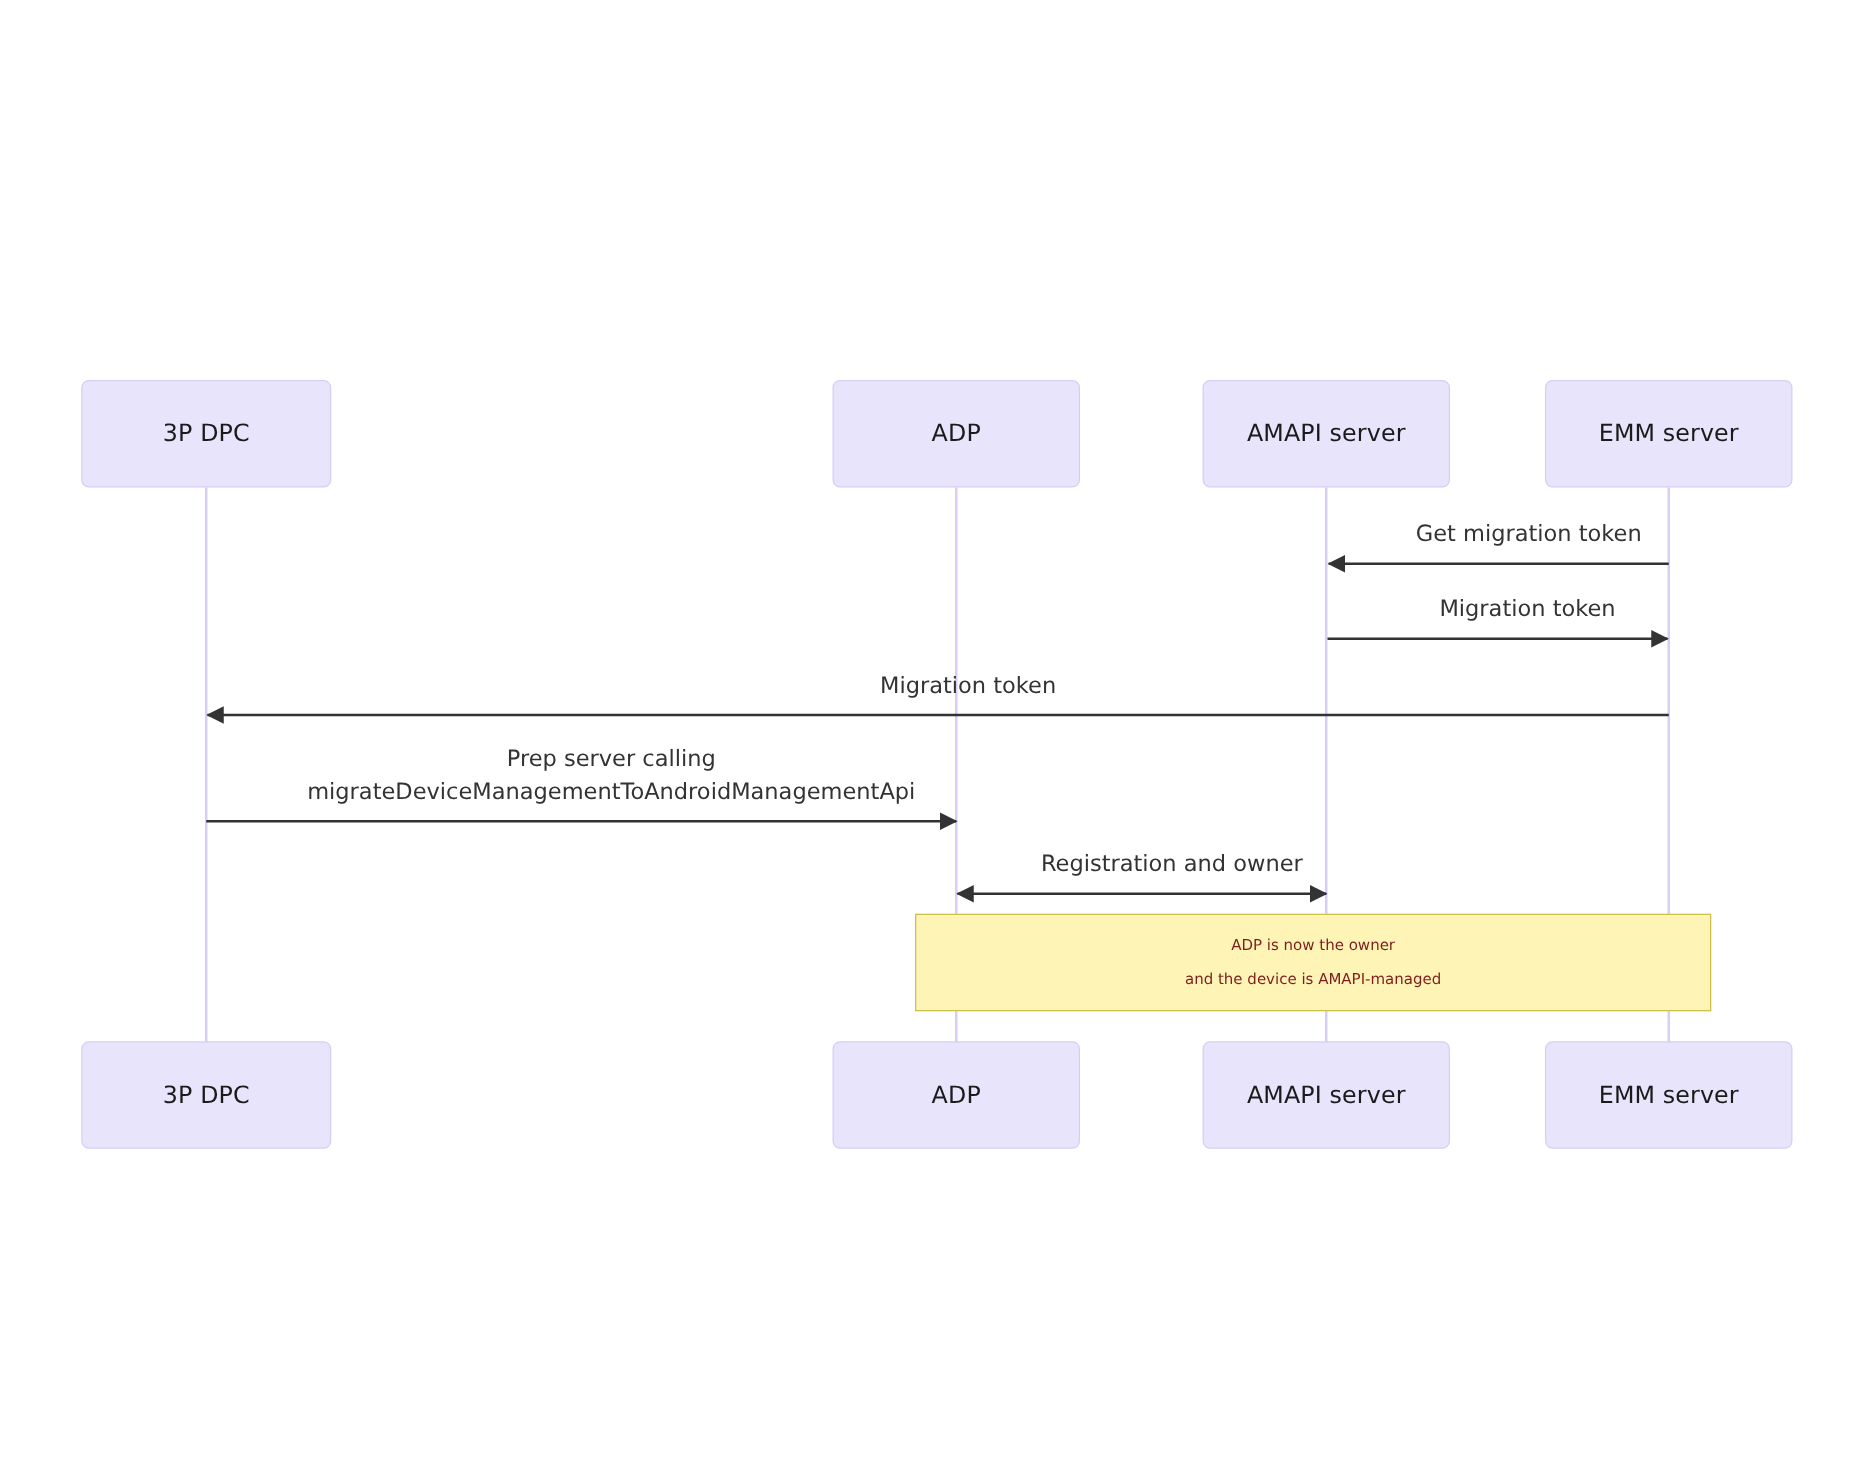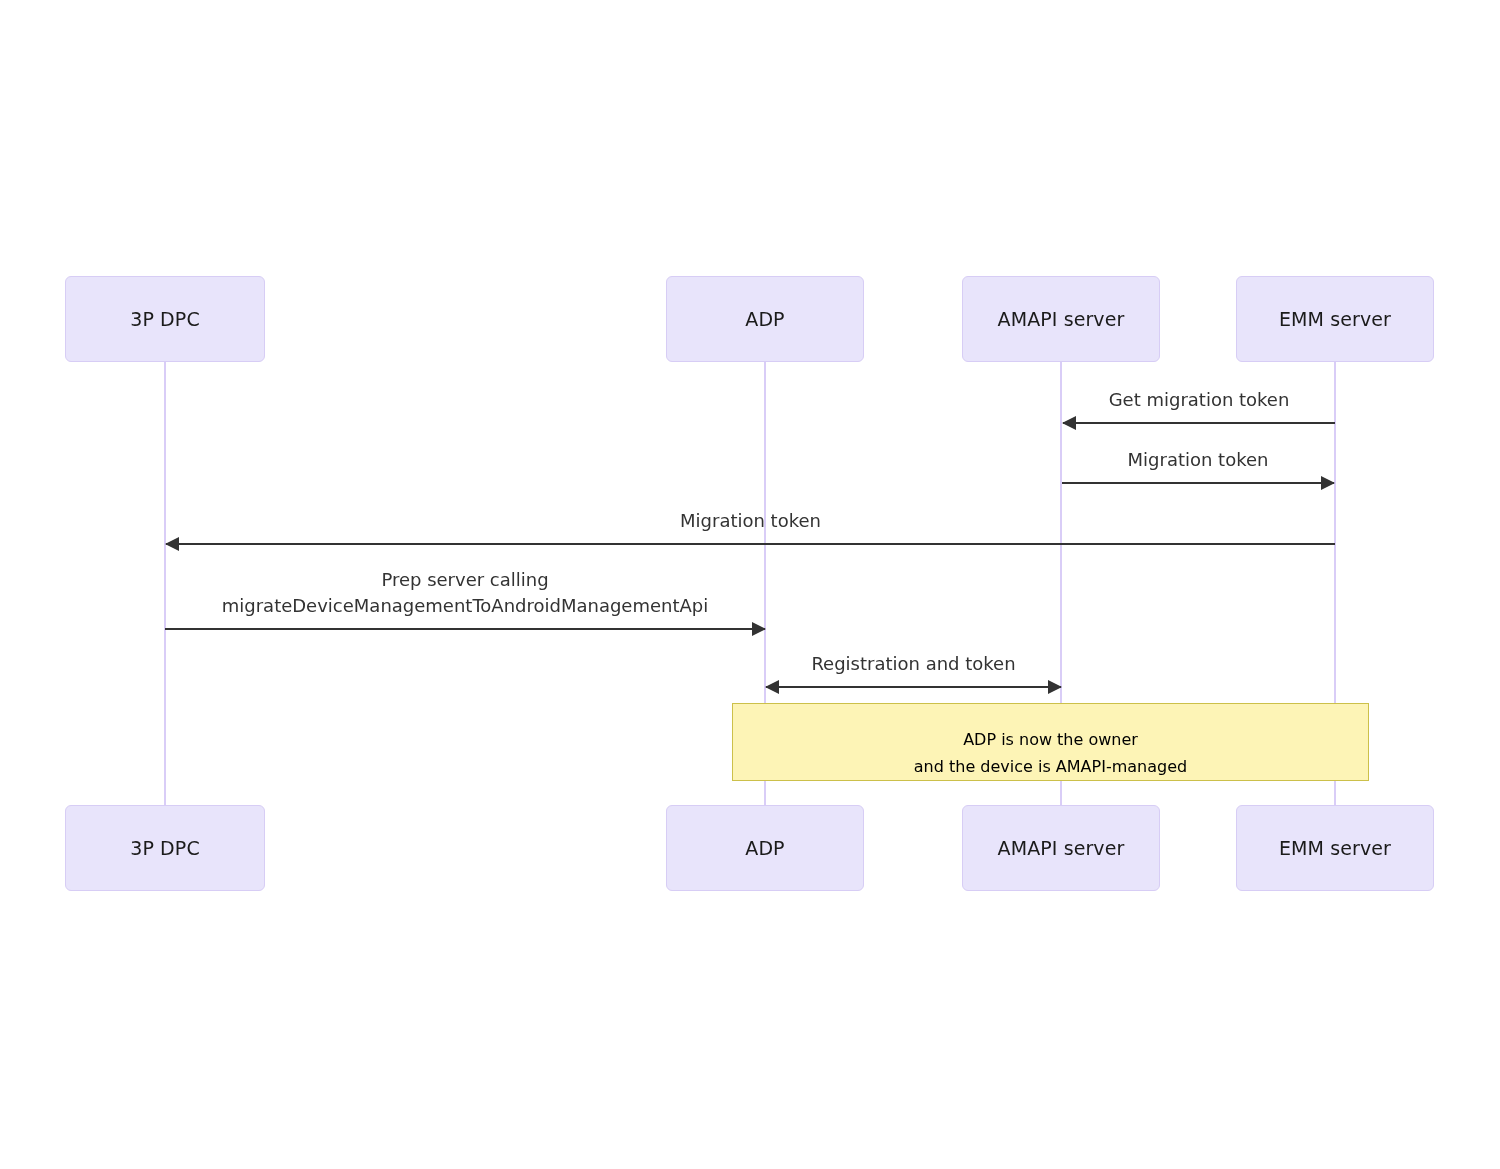--- a/index.html
+++ b/index.html
@@ -10,20 +10,21 @@
   }
   body {
     font-family: "DejaVu Sans", "Liberation Sans", sans-serif;
   }
   #canvas {
     position: relative;
     width: 1500px;
     height: 1037px;
     background: #ffffff;
     overflow: hidden;
+    margin-top: 28px;
   }
   .lifeline {
     position: absolute;
     width: 2px;
     background: #d9cdf7;
   }
   .participant {
     position: absolute;
     box-sizing: border-box;
     background: #e8e4fb;
@@ -65,32 +66,33 @@
   .msg-label {
     position: absolute;
     text-align: center;
     color: #333333;
     font-size: 18px;
     line-height: 26px;
     white-space: pre-line;
     bottom: 9px;
     left: 0;
     width: 100%;
+    padding-left: 24px;
   }
   .note {
     position: absolute;
     box-sizing: border-box;
     background: #fdf4b6;
     border: 1.5px solid #ccc04a;
     display: flex;
-    align-items: flex-end;
+    align-items: center;
     justify-content: center;
     text-align: center;
-    color: #000000;
-    font-size: 16px;
+    color: #7f1d1d;
+    font-size: 12px;
     line-height: 27px;
     white-space: pre-line;
   }
 </style>
 </head>
 <body>
 
 <div id="canvas">
 
   <div class="lifeline" style="left:164px; top:362px; height:444px;"></div>
@@ -133,21 +135,21 @@
     <div class="msg-line" style="width:600px;"></div>
     <div class="arrowhead right"></div>
     <div class="msg-label">Prep server calling
 migrateDeviceManagementToAndroidManagementApi</div>
   </div>
 
   <div class="msg" style="left:766px; top:686px; width:295px;">
     <div class="msg-line" style="width:295px;"></div>
     <div class="arrowhead left"></div>
     <div class="arrowhead right"></div>
-    <div class="msg-label">Registration and token</div>
+    <div class="msg-label">Registration and owner</div>
   </div>
 
   <div class="note" style="left:732px; top:703px; width:637px; height:78px;">
     <span>ADP is now the owner
 and the device is AMAPI-managed</span>
   </div>
 
   <div class="participant" style="left:65px;   top:805px; width:200px; height:86px;">
       <span>3P DPC</span>
     </div>

